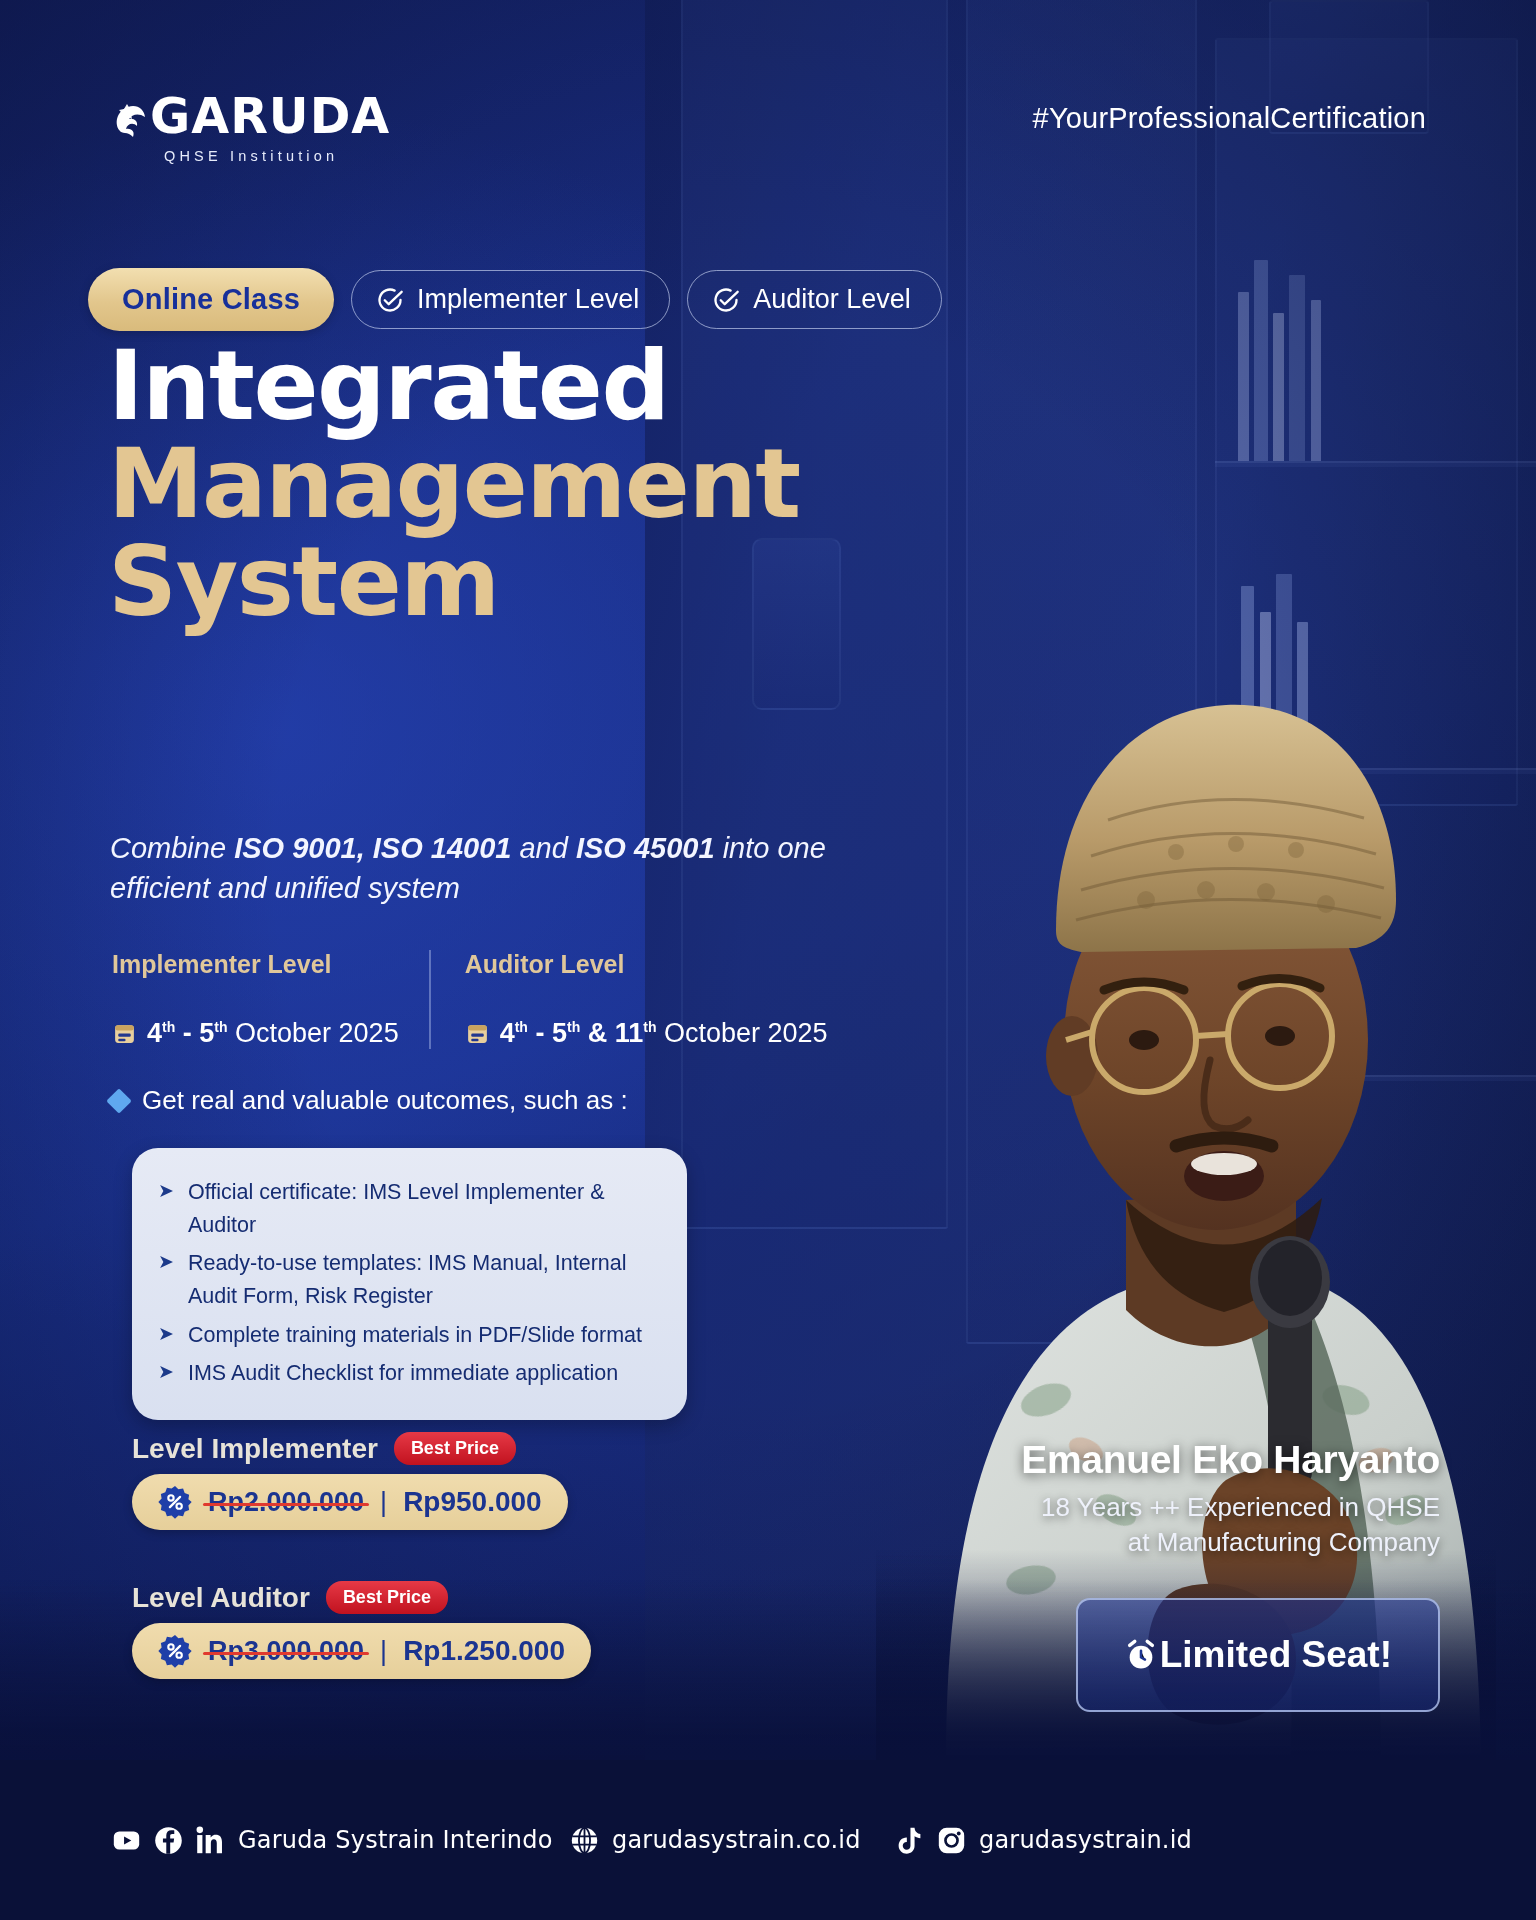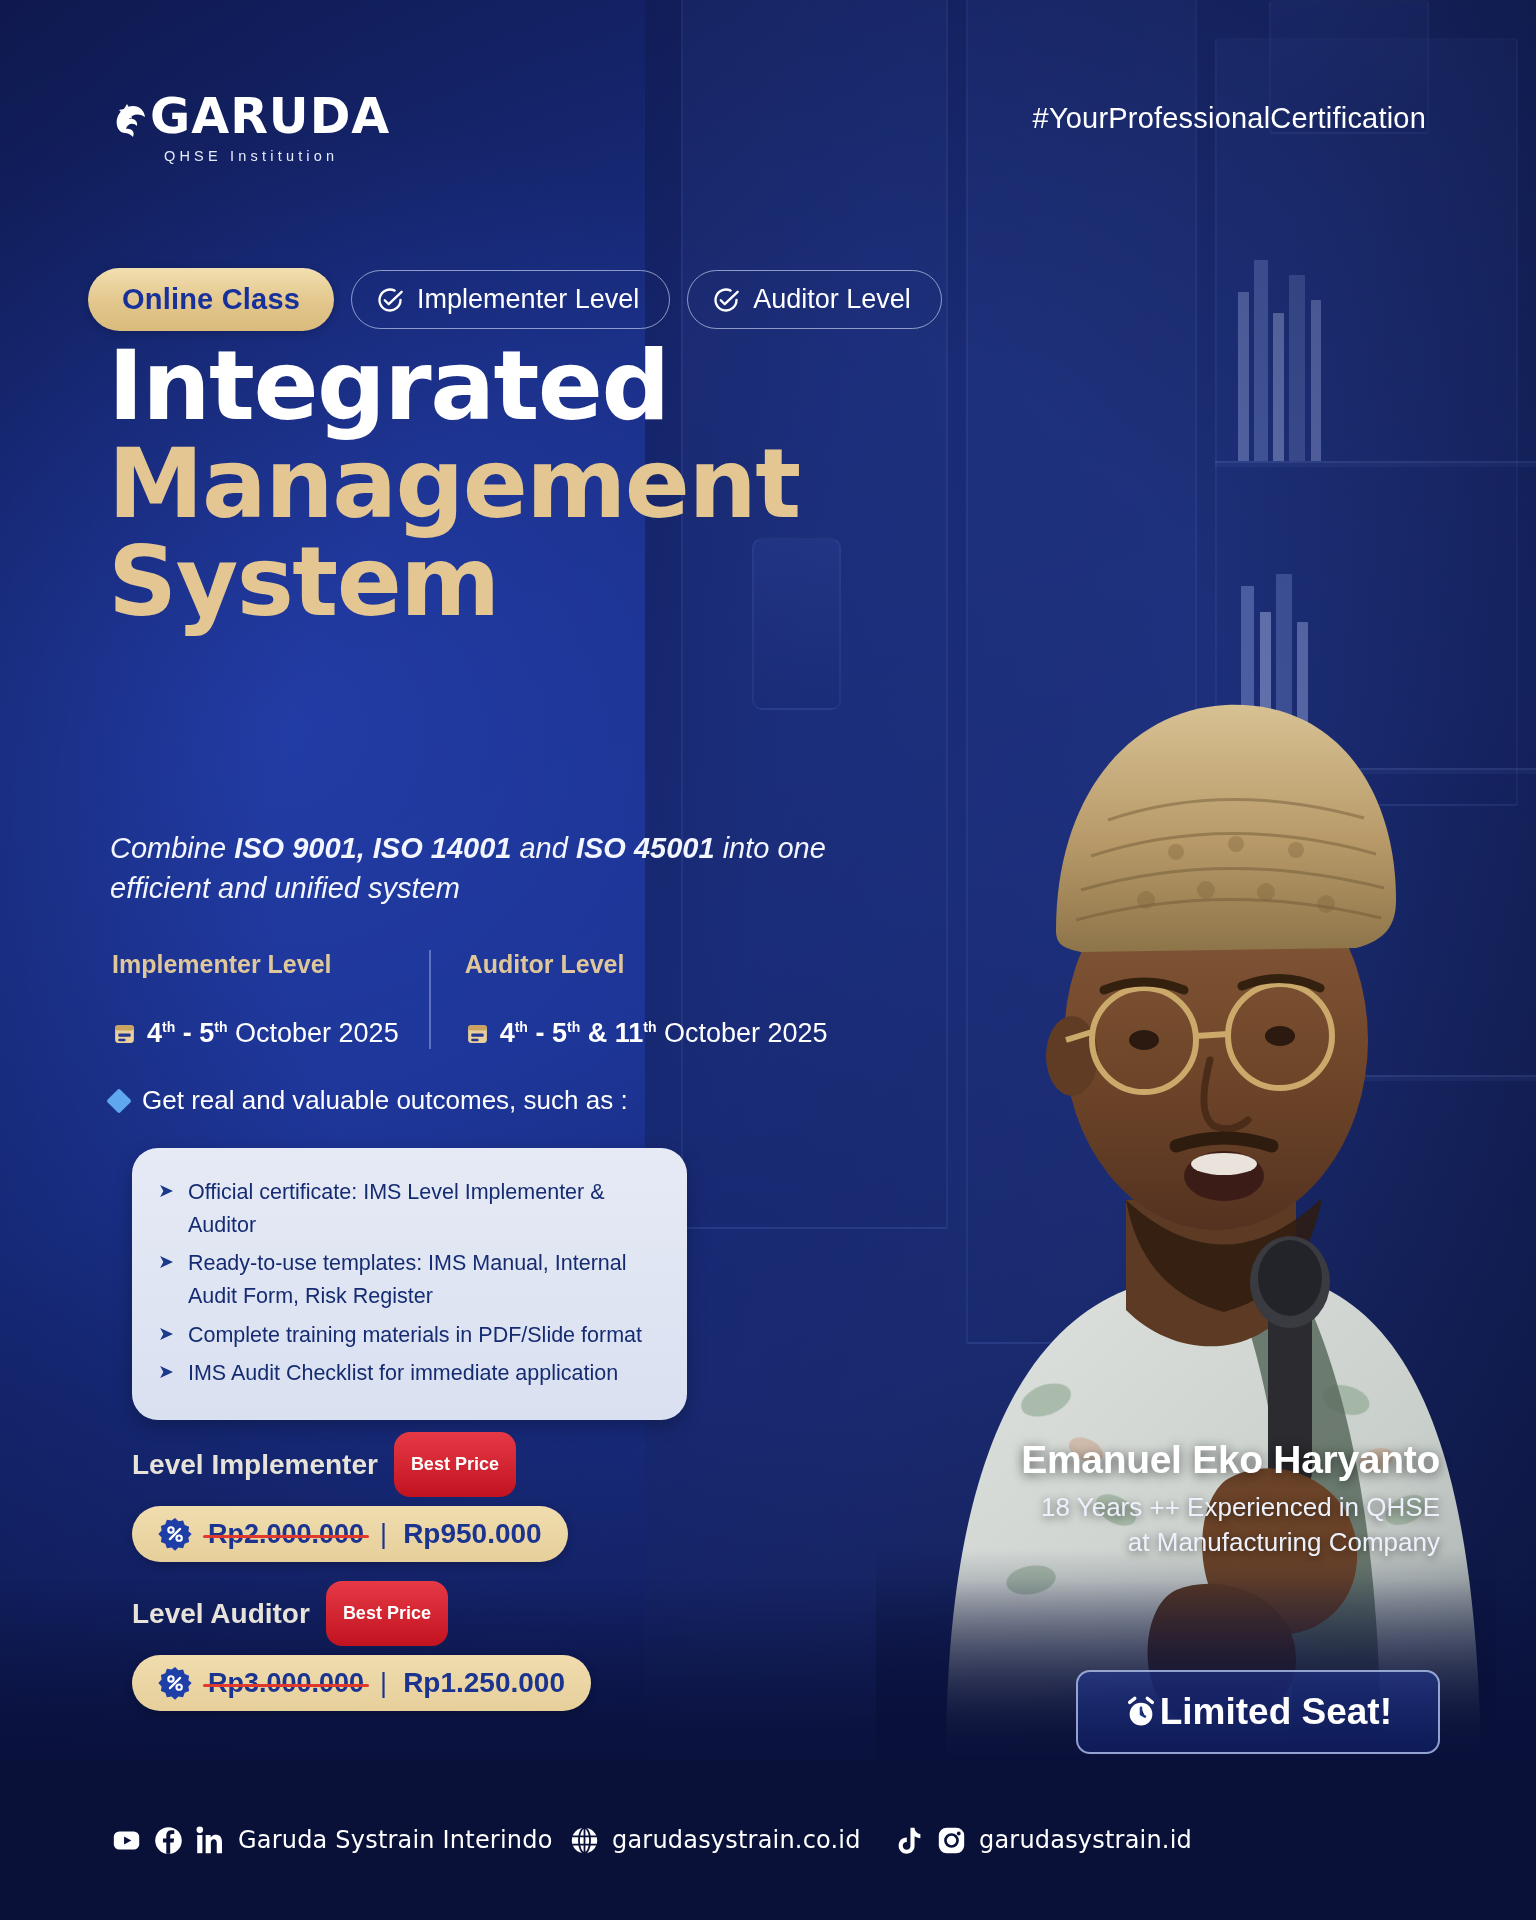--- a/index.html
+++ b/index.html
@@ -115,21 +115,21 @@
   .b-arrow { color:#1c3a8a; flex:none; font-size:19px; line-height:1.55; }
 
   
   .price-block { position:absolute; left:132px; }
   .pb1 { top:1432px; }
   .pb2 { top:1581px; }
   .p-head { display:flex; align-items:center; gap:16px; margin-bottom:9px; }
   .p-title { color:#e7e3d8; font-size:28px; font-weight:700; }
   .p-tag {
     background:linear-gradient(180deg,#e63946,#c1121f); color:#fff;
-    font-size:18px; font-weight:700; padding:22px 17px; border-radius:16px;
+    font-size:18px; font-weight:700; padding:6px 17px; border-radius:16px;
   }
   .p-pill {
     background:linear-gradient(180deg,#f0dcae 0%,#e6cf9a 100%);
     border-radius:30px; padding:11px 26px; display:inline-flex; align-items:center; gap:16px;
     box-shadow:0 3px 10px rgba(0,0,0,.22);
   }
   .disc-ico { width:34px; height:34px; flex:none; }
   .old-price {
     color:#1b3490; font-size:27px; font-weight:700; position:relative; white-space:nowrap;
   }
@@ -144,23 +144,23 @@
   .speaker { position:absolute; right:96px; top:1438px; text-align:right; }
   .sp-name {
     color:#fff; font-size:39px; font-weight:700; letter-spacing:-.3px;
     text-shadow:0 2px 12px rgba(0,0,0,.6);
   }
   .sp-desc {
     color:#eef1fb; font-size:26px; line-height:1.34; margin-top:8px;
     text-shadow:0 2px 10px rgba(0,0,0,.6);
   }
   .seat-btn {
-    position:absolute; right:96px; top:1670px;
+    position:absolute; right:96px; top:1598px;
     border:2px solid rgba(190,205,245,.75); border-radius:14px;
-    padding:19px 46px; display:flex; align-items:center; gap:2px;
+    padding:34px 46px; display:flex; align-items:center; gap:2px;
     background:linear-gradient(180deg, rgba(30,52,150,.55), rgba(22,40,120,.5));
   }
   .seat-btn .lbl { color:#fff; font-size:37px; font-weight:700; }
   .clock-ico { width:34px; height:34px; flex:none; }
 
   
   .footer {
     position:absolute; left:0; right:0; bottom:0; height:160px;
     background:#0a1138; display:flex; align-items:center;
   }

